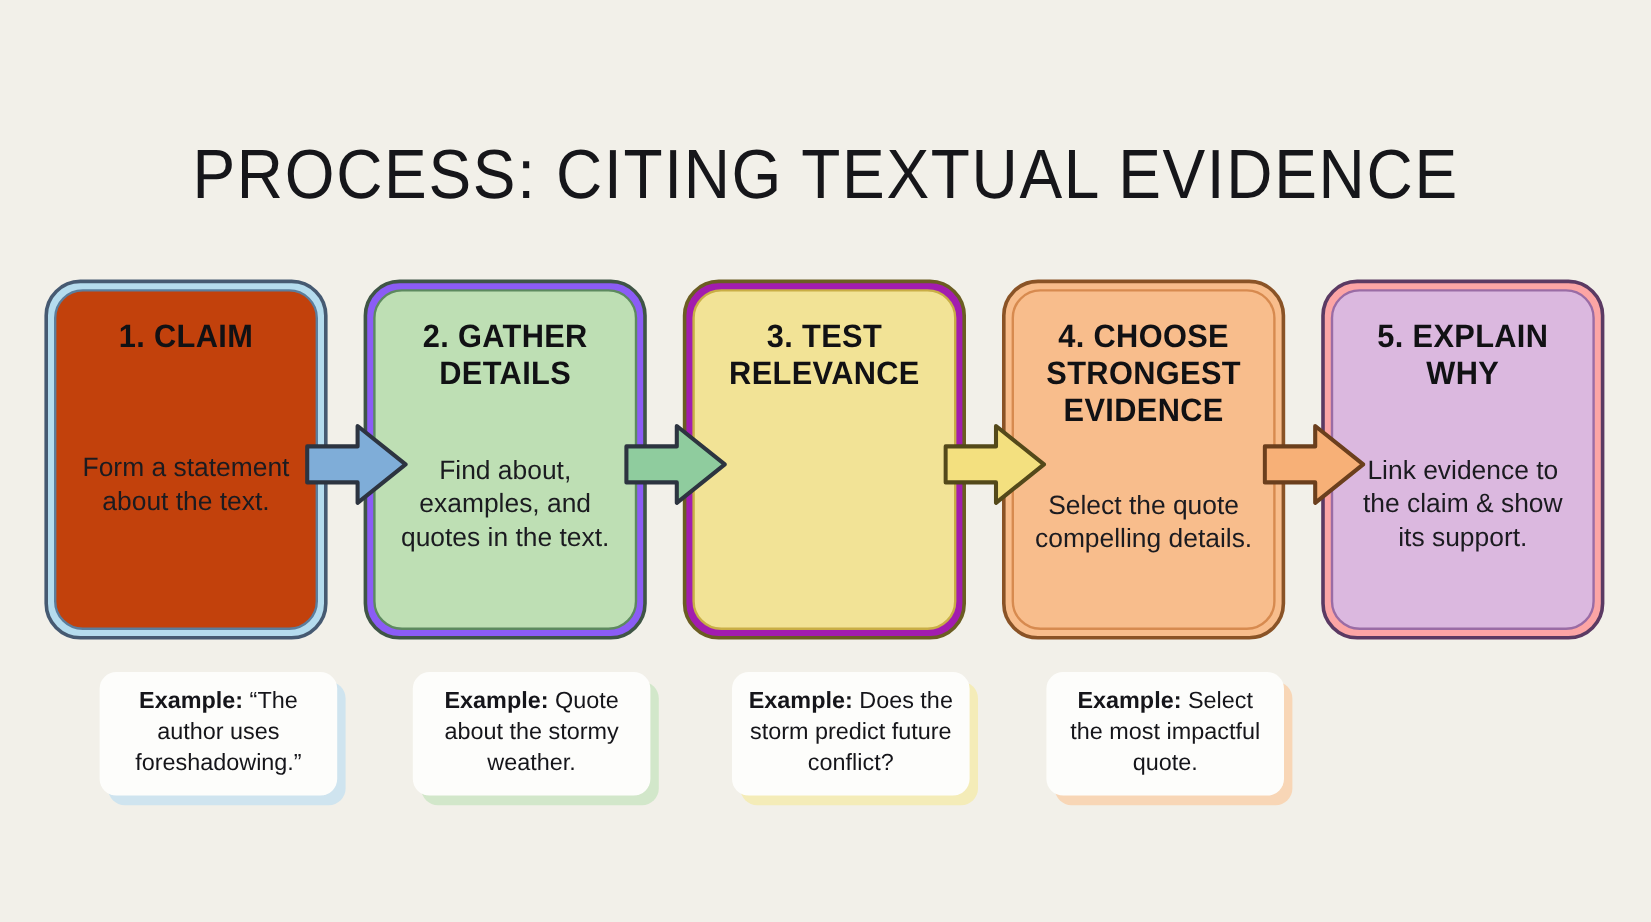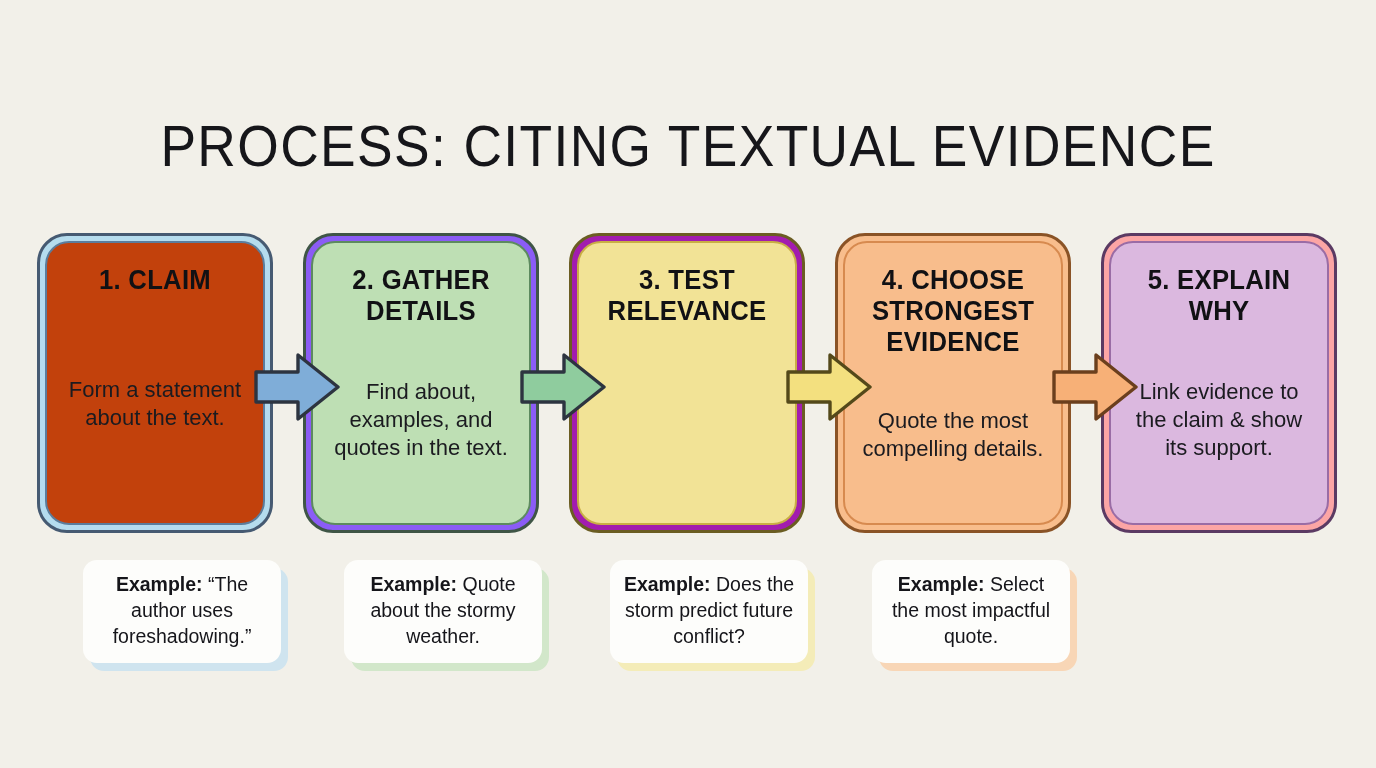--- a/index.html
+++ b/index.html
@@ -189,21 +189,21 @@
 
     <div class="step s3">
       <div class="step-inner">
         <div class="step-title">3. TEST RELEVANCE</div>
       </div>
     </div>
 
     <div class="step s4">
       <div class="step-inner">
         <div class="step-title">4. CHOOSE STRONGEST EVIDENCE</div>
-        <div class="step-desc">Quote the most compelling details.</div>
+        <div class="step-desc">Select the quote compelling details.</div>
       </div>
     </div>
 
     <div class="step s5">
       <div class="step-inner">
         <div class="step-title">5. EXPLAIN WHY</div>
         <div class="step-desc">Link evidence to the claim &amp; show its support.</div>
       </div>
     </div>
 

